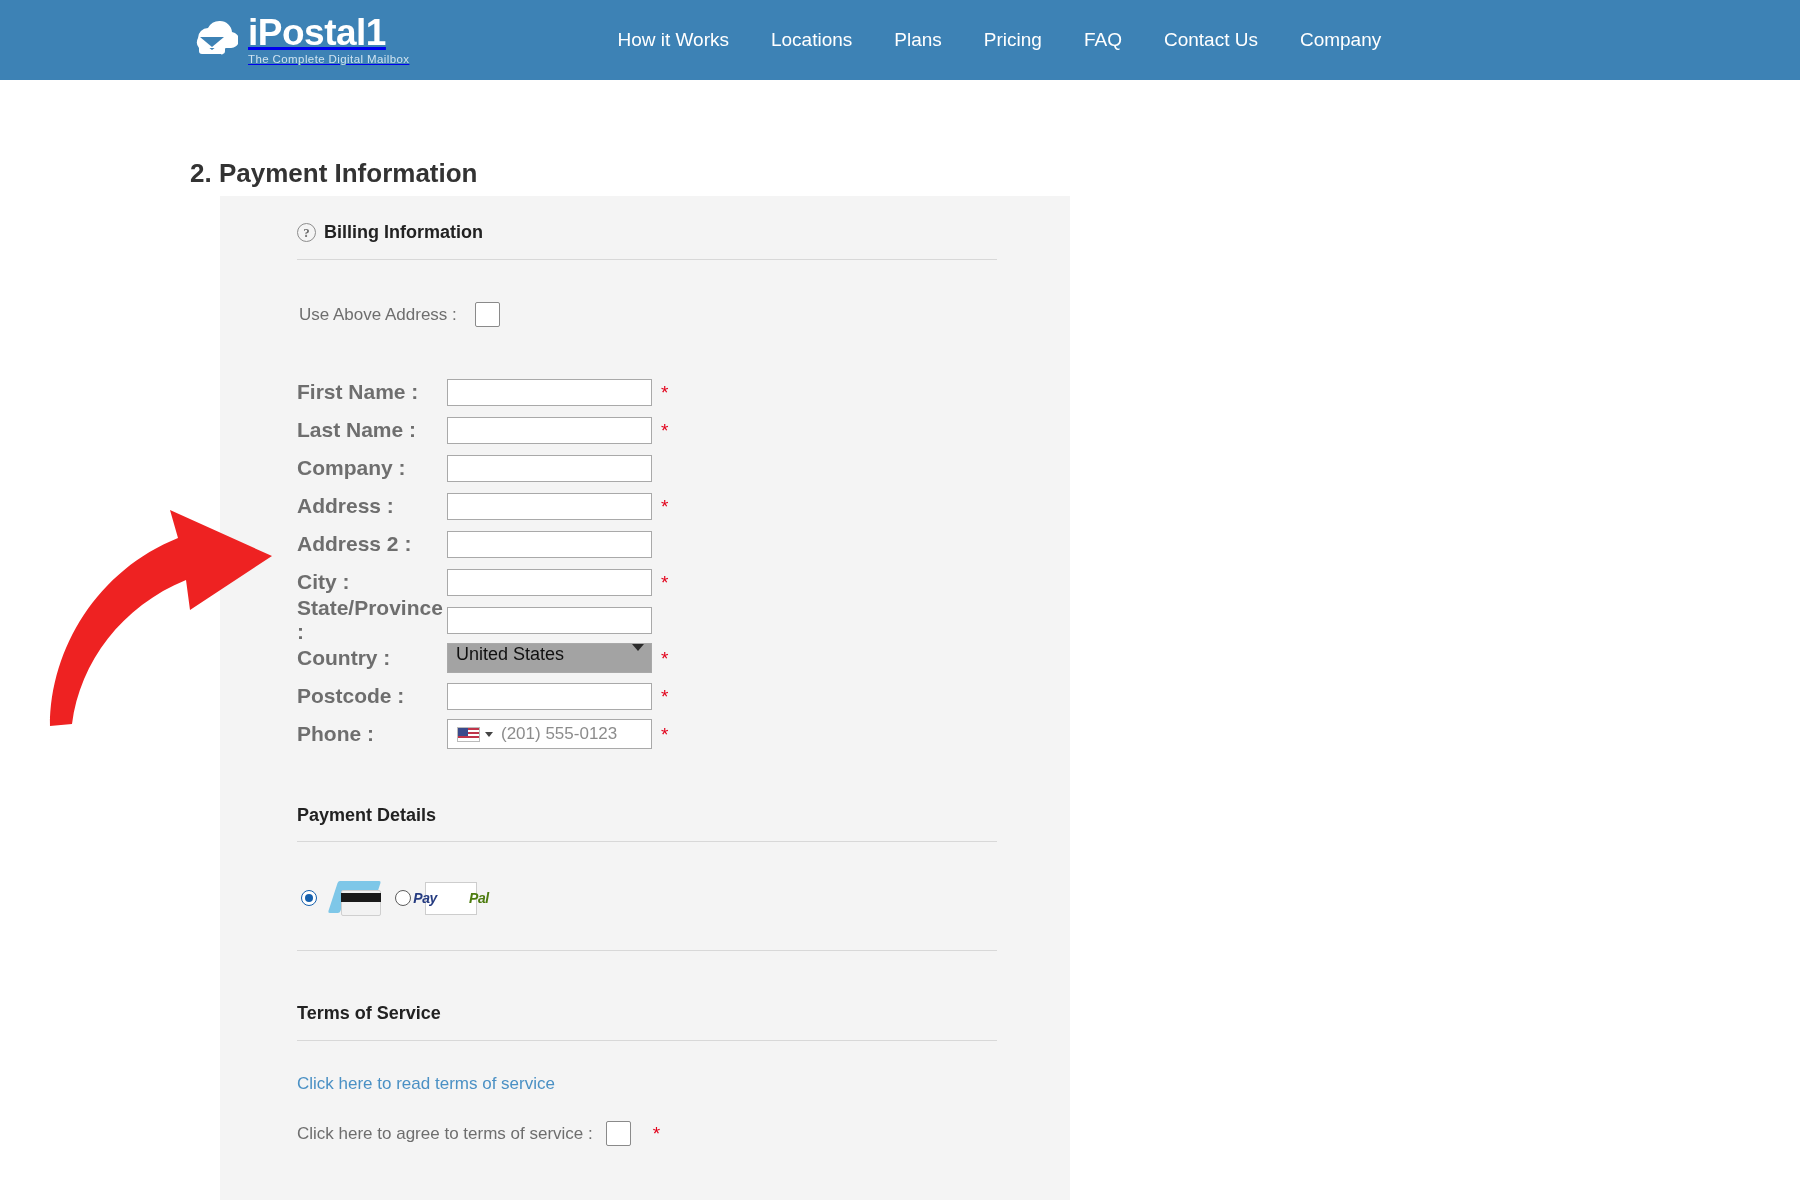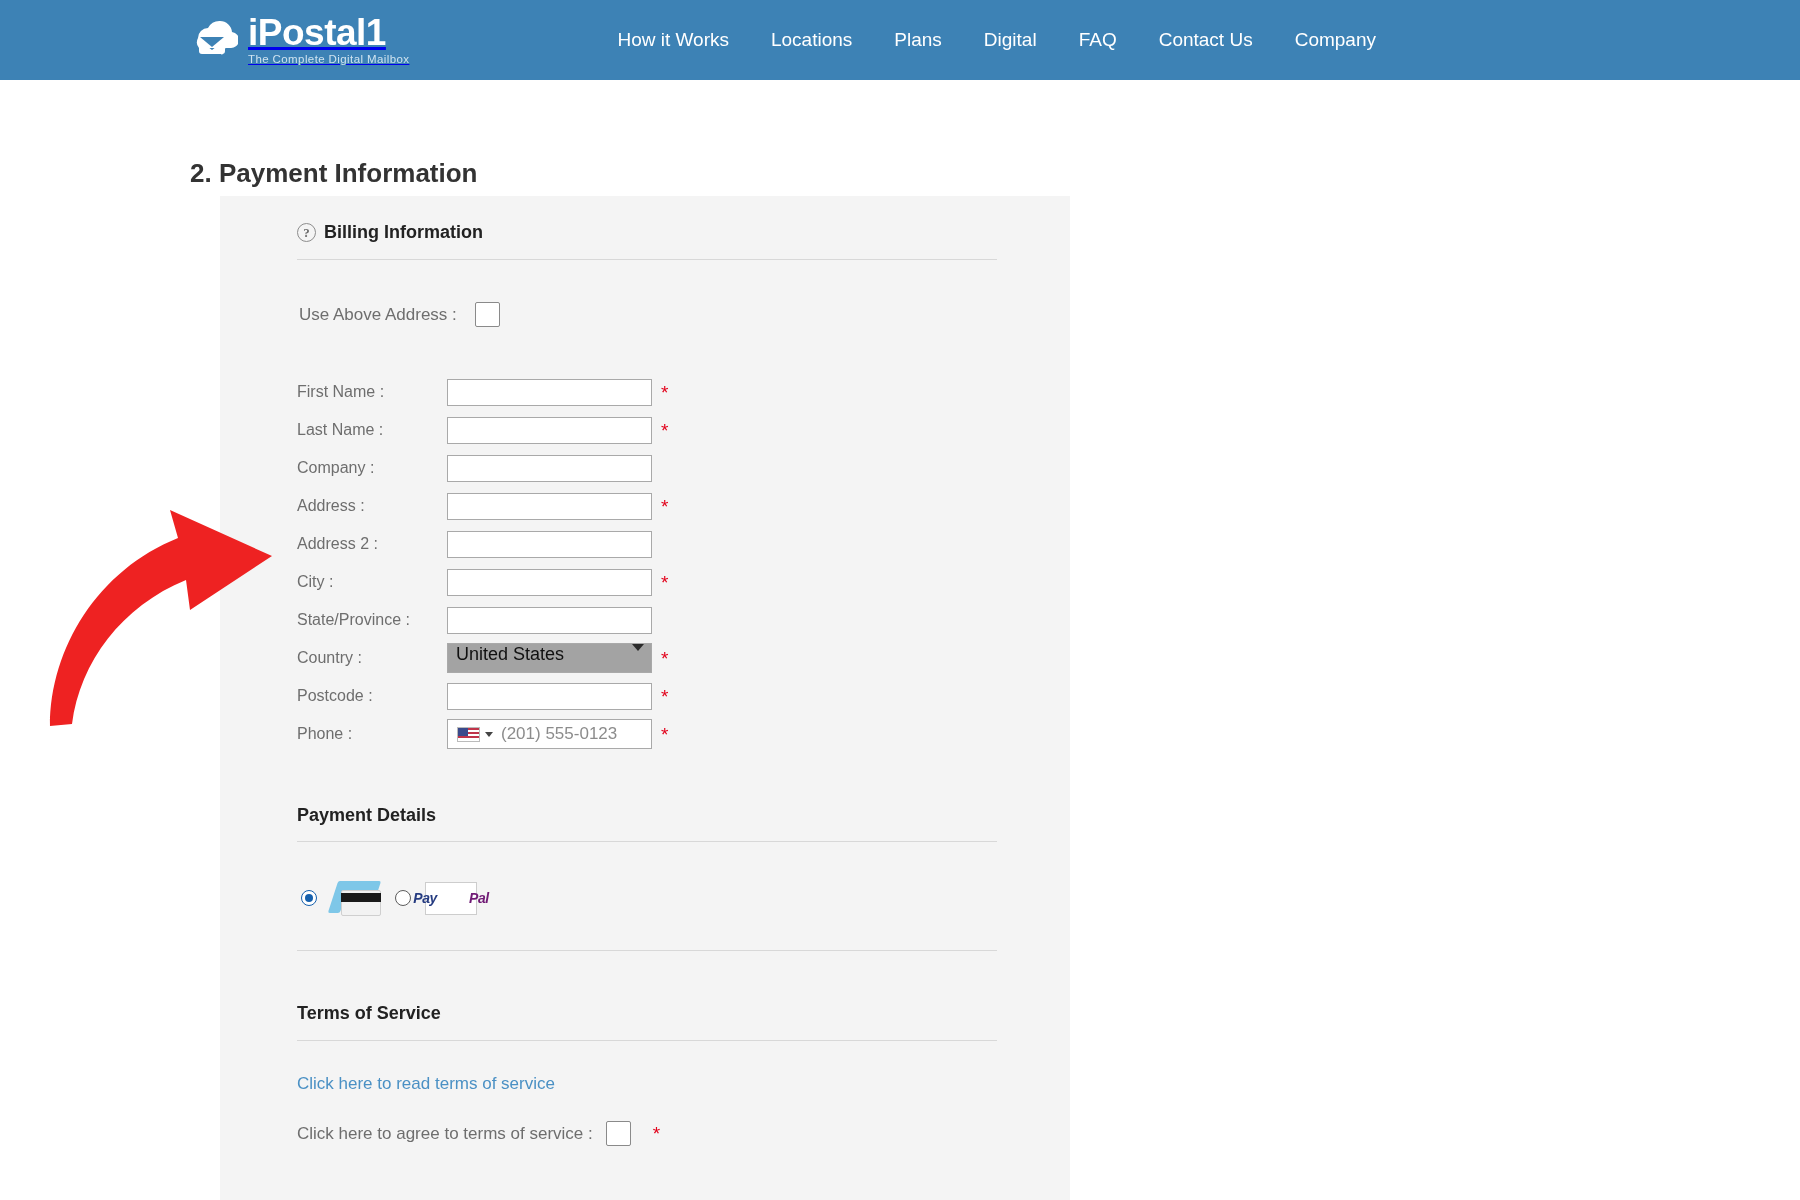--- a/index.html
+++ b/index.html
@@ -79,21 +79,21 @@
 
   .cbox {
     width: 25px; height: 25px; background:#ffffff;
     border: 1.5px solid #8a8a8a; border-radius: 2px;
     display:inline-block; flex:none;
   }
 
   
   .form { margin-top: 46px; }
   .frow { display:flex; align-items:center; height: 38px; }
-  .flabel { width: 150px; color:#6e6e6e; font-size: 16px; flex:none; }
+  .flabel { width: 150px; color:#6e6e6e; font-size: 21px; flex:none;font-weight:bold; }
   .finput {
     width: 205px; height: 27px; background:#ffffff;
     border: 1px solid #a9a9a9; flex:none;
   }
   .req { color:#e2001a; font-size: 19px; margin-left: 9px; line-height:1; }
   .req.hidden { visibility: hidden; }
 
   
   .fselect {
     width: 205px; height: 30px; background:#a3a3a3;
@@ -142,21 +142,21 @@
     background:#7ec7e8; transform: skewX(-18deg); border-radius:2px; }
   .cc-icon .front { position:absolute; left: 10px; top: 10px; width: 40px; height: 26px;
     background:#f2f2f2; border:1px solid #cfcfcf; border-radius:2px; }
   .cc-icon .band { position:absolute; left: 10px; top: 13px; width: 40px; height: 9px; background:#1a1a1a; }
   .paypal-box {
     width: 52px; height: 33px; background:#ffffff; border:1px solid #cdcdcd;
     display:flex; align-items:center; justify-content:center; flex:none;
   }
   .pp { font-size: 14px; font-weight: bold; font-style: italic; letter-spacing:-0.4px; }
   .pp .a { color:#253b80; }
-  .pp .b { color:#701a75;margin-left:32px; }
+  .pp .b { color:#4d7c0f;margin-left:32px; }
   .pay-rule-btm { height:1px; background:#d8d8d8; margin-top: 34px; width:700px; }
 
   
   .tos-head { margin-top: 52px; font-size: 18px; font-weight: bold; color:#222; }
   .tos-rule { height:1px; background:#d8d8d8; margin-top: 16px; width:700px; }
   .tos-link {
     display:inline-block; margin-top: 33px;
     color:#4a90c4; font-size: 17px; text-decoration:none; cursor:pointer;
   }
   .tos-agree { display:flex; align-items:center; gap: 13px; margin-top: 27px; }
@@ -182,21 +182,21 @@
       <span class="brand-text">
         <span class="brand-name">iPostal1</span>
         <span class="brand-tag">The Complete Digital Mailbox</span>
       </span>
     </a>
 
     <div class="nav-links">
       <a class="nav-link" href="#">How it Works</a>
       <a class="nav-link" href="#">Locations</a>
       <a class="nav-link" href="#">Plans</a>
-      <a class="nav-link" href="#">Digital</a>
+      <a class="nav-link" href="#">Pricing</a>
       <a class="nav-link" href="#">FAQ</a>
       <a class="nav-link" href="#">Contact Us</a>
       <a class="nav-link" href="#">Company</a>
     </div>
   </div>
 
 
   <div class="section-heading">2. Payment Information</div>
 
   <div class="panel">

